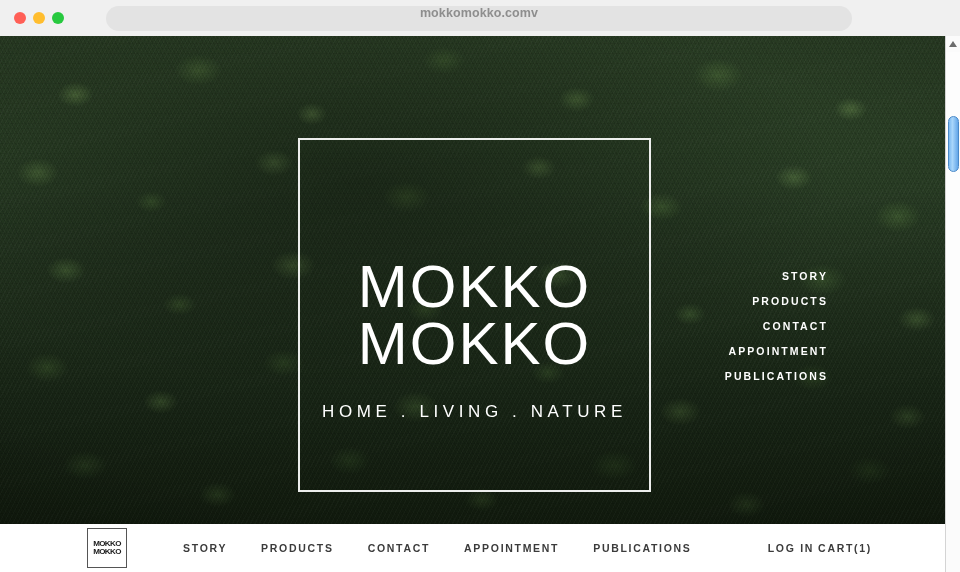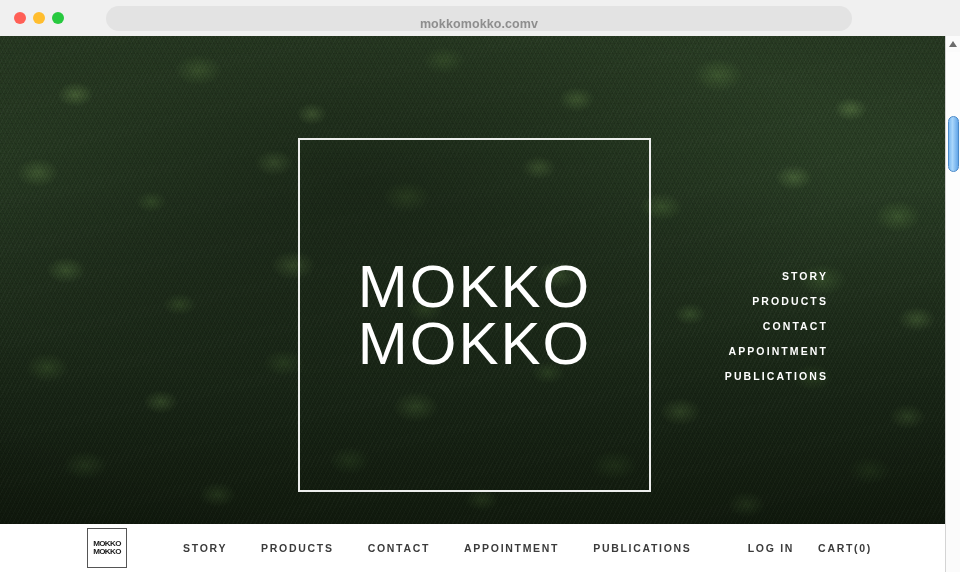--- a/index.html
+++ b/index.html
@@ -22,21 +22,21 @@
   .light{ width:12px; height:12px; border-radius:50%; }
   .light-close{ background:#ff5f56; }
   .light-min{ background:#ffbd2e; }
   .light-max{ background:#27c93f; }
 
   .url-bar{
     position:absolute; left:106px; top:6px;
     width:746px; height:25px;
     background:#e3e3e3;
     border-radius:13px;
-    display:flex; align-items:flex-end; justify-content:center;
+    display:flex; align-items:flex-start; justify-content:center;
   }
   .url-text{
     font-size:12.5px; font-weight:bold; color:#8e8e8e;
     letter-spacing:.1px;
   }
 
   
   .viewport{
     position:absolute; left:0; top:36px;
     width:945px; height:536px;
@@ -177,21 +177,21 @@
   .footer-nav{
     display:flex; align-items:center;
     margin-left:56px; gap:34px;
   }
   .footer-nav-item{
     font-size:10.5px; font-weight:bold; color:#3b3b3b;
     letter-spacing:1.7px; white-space:nowrap; cursor:pointer;
   }
   .footer-right{
     margin-left:auto; margin-right:73px;
-    display:flex; align-items:center; gap:24px;
+    display:flex; align-items:center; gap:4px;
   }
   .footer-right-item{
     font-size:10.5px; font-weight:bold; color:#3b3b3b;
     letter-spacing:1.7px; white-space:nowrap; cursor:pointer;
   }
 
   
   .scrollbar{
     position:absolute; right:0; top:36px;
     width:15px; height:536px;
@@ -243,20 +243,21 @@
     <div class="forest"></div>
     <div class="forest-grain"></div>
     <div class="forest-vignette"></div>
 
     <div class="logo-frame">
       <div class="logo-inner">
         <div class="wordmark">
           <span class="ln">MOKKO</span>
           <span class="ln">MOKKO</span>
         </div>
+        <div class="tagline">HOME . LIVING . NATURE</div>
       </div>
     </div>
 
     <div class="side-nav">
       <div class="side-nav-item">STORY</div>
       <div class="side-nav-item">PRODUCTS</div>
       <div class="side-nav-item">CONTACT</div>
       <div class="side-nav-item">APPOINTMENT</div>
       <div class="side-nav-item">PUBLICATIONS</div>
     </div>
@@ -269,21 +270,21 @@
     </div>
     <div class="footer-nav">
       <span class="footer-nav-item">STORY</span>
       <span class="footer-nav-item">PRODUCTS</span>
       <span class="footer-nav-item">CONTACT</span>
       <span class="footer-nav-item">APPOINTMENT</span>
       <span class="footer-nav-item">PUBLICATIONS</span>
     </div>
     <div class="footer-right">
       <span class="footer-right-item">LOG IN</span>
-      <span class="footer-right-item">CART(0)</span>
+      <span class="footer-right-item">CART(1)</span>
     </div>
   </div>
 
 </div>
 
 <div class="scrollbar">
   <div class="sb-arrow-up"></div>
   <div class="sb-track">
     <div class="sb-thumb"></div>
   </div>

